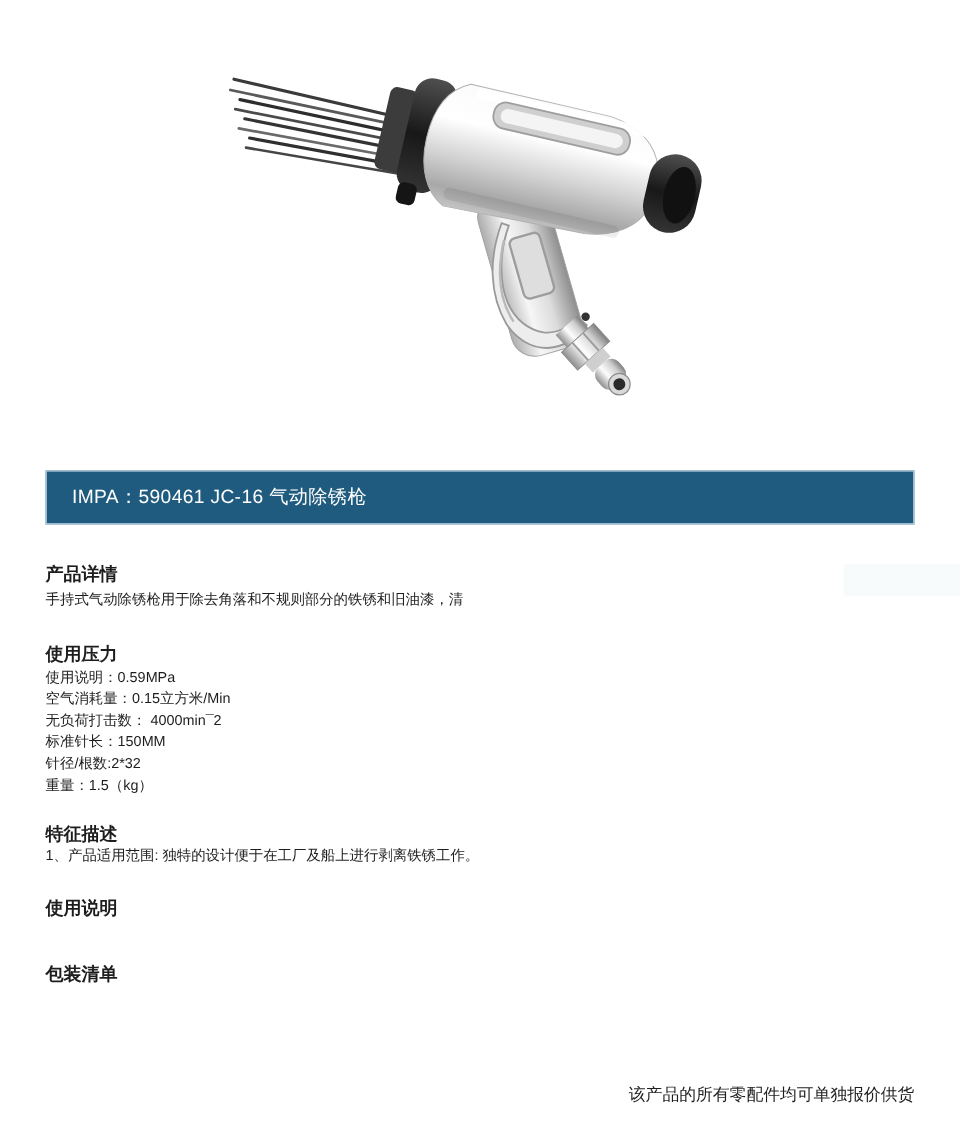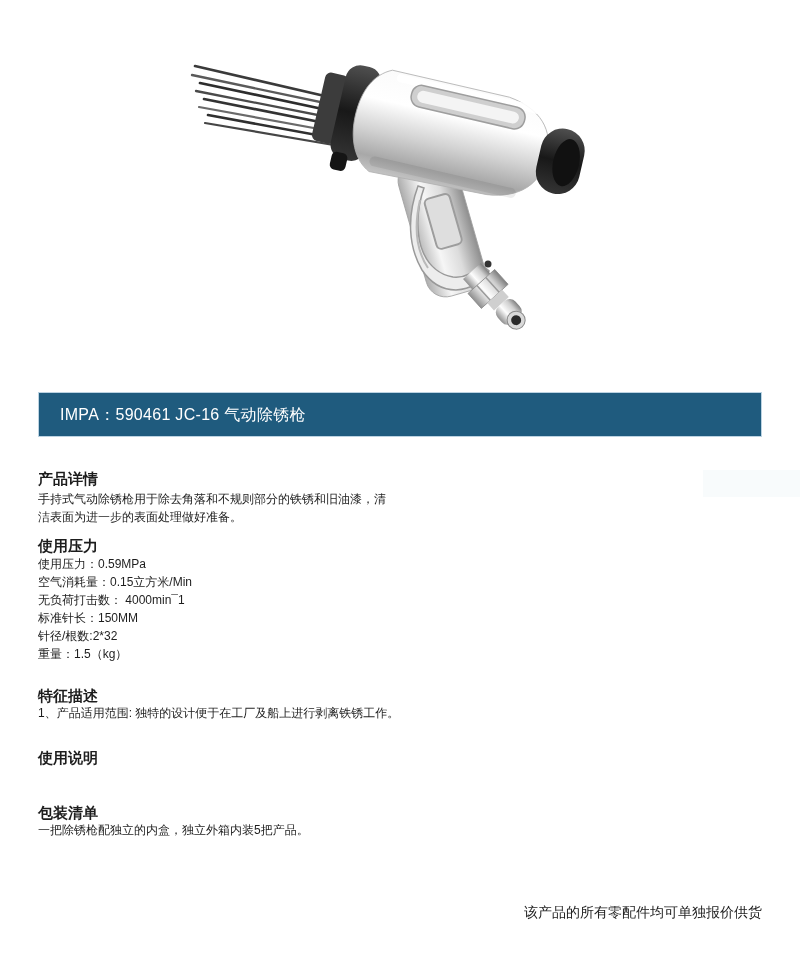--- a/index.html
+++ b/index.html
@@ -102,33 +102,31 @@
   </svg>
 
   <div class="title-bar">
     <span>IMPA：590461 JC-16  气动除锈枪</span>
   </div>
 
   <div class="faint-artifact"></div>
 
   <div class="sec-h" style="top:469px">产品详情</div>
   <div class="sec-t" style="top:490px">手持式气动除锈枪用于除去角落和不规则部分的铁锈和旧油漆，清</div>
-  <div class="sec-t" style="top:508px">洁表面为进一步的表面处理做好准备。</div>
 
   <div class="sec-h" style="top:536px">使用压力</div>
-  <div class="sec-t" style="top:555px">使用压力：0.59MPa</div>
+  <div class="sec-t" style="top:555px">使用说明：0.59MPa</div>
   <div class="sec-t" style="top:573px">空气消耗量：0.15立方米/Min</div>
-  <div class="sec-t" style="top:591px">无负荷打击数： 4000min¯1</div>
+  <div class="sec-t" style="top:591px">无负荷打击数： 4000min¯2</div>
   <div class="sec-t" style="top:609px">标准针长：150MM</div>
   <div class="sec-t" style="top:627px">针径/根数:2*32</div>
   <div class="sec-t" style="top:645px">重量：1.5（kg）</div>
 
   <div class="sec-h" style="top:686px">特征描述</div>
   <div class="sec-t" style="top:704px">1、产品适用范围: 独特的设计便于在工厂及船上进行剥离铁锈工作。</div>
 
   <div class="sec-h" style="top:748px">使用说明</div>
 
   <div class="sec-h" style="top:803px">包装清单</div>
-  <div class="sec-t" style="top:821px">一把除锈枪配独立的内盒，独立外箱内装5把产品。</div>
 
   <div class="footer-note">该产品的所有零配件均可单独报价供货</div>
 
 </div>
 
 </body></html>

